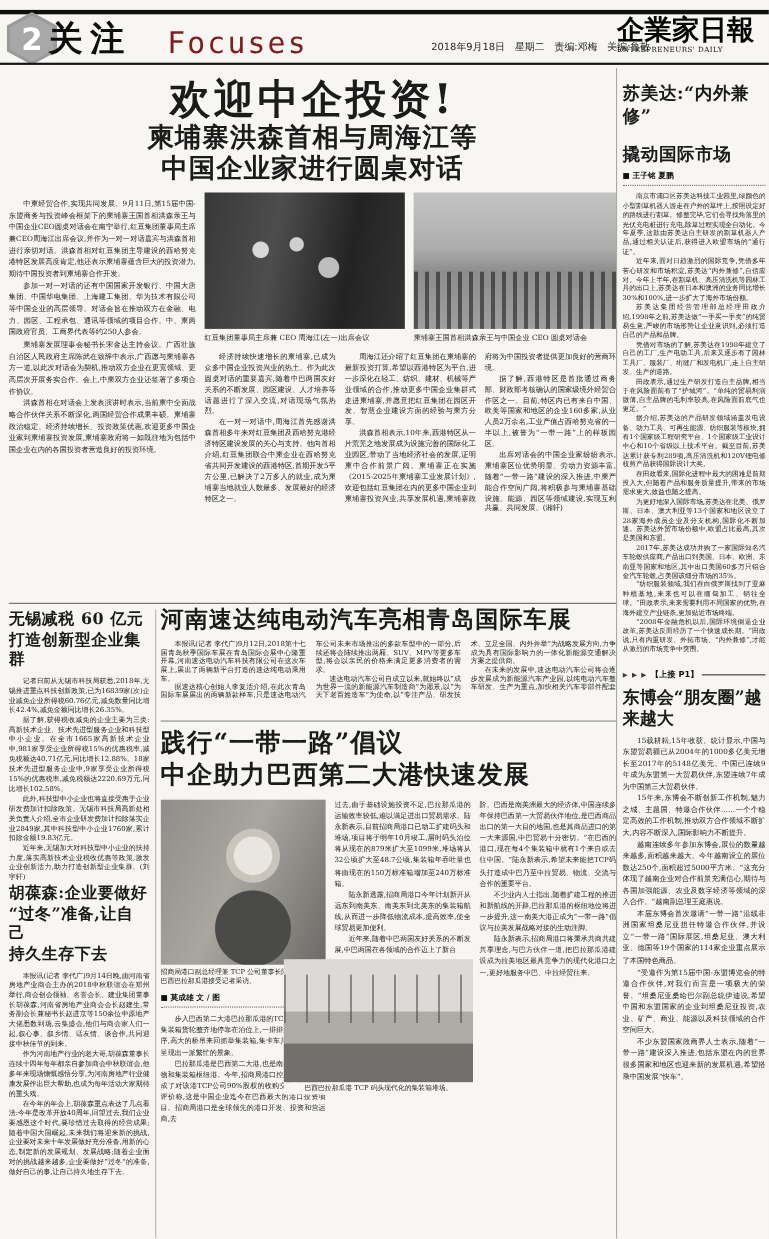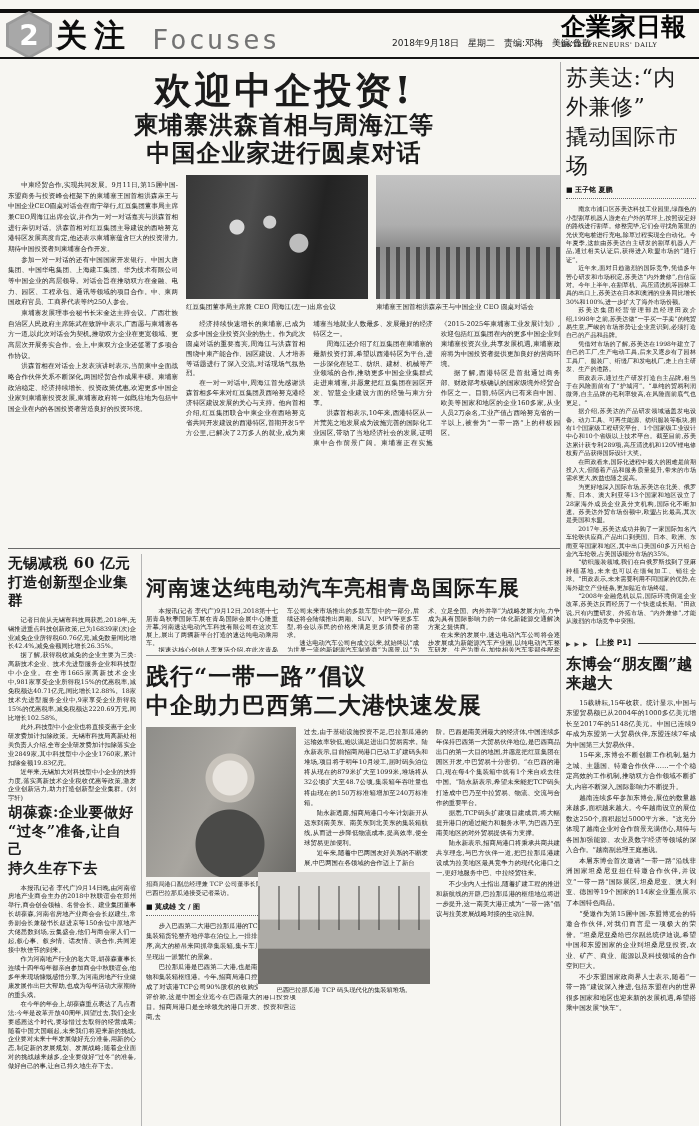--- a/index.html
+++ b/index.html
@@ -12,24 +12,24 @@
   .justify{text-align:justify;}
   
   .top-bar{left:0;top:9px;width:699px;height:4px;background:#101010;}
   .hex{left:6px;top:11px;width:46px;height:48px;background:#9a9a9a;
        clip-path:polygon(50% 0,100% 26%,100% 74%,50% 100%,0 74%,0 26%);
        display:flex;align-items:center;justify-content:center;}
   .hex-inner{width:40px;height:42px;background:#a8a8a8;
        clip-path:polygon(50% 0,100% 26%,100% 74%,50% 100%,0 74%,0 26%);
        display:flex;align-items:center;justify-content:center;
        font:900 28px "DejaVu Sans","Liberation Sans",sans-serif;color:#fff;}
-  .section-cn{left:56px;top:20px;font:900 31px/1 "DejaVu Sans","Liberation Sans",sans-serif;
+  .section-cn{left:44px;top:20px;font:900 31px/1 "DejaVu Sans","Liberation Sans",sans-serif;
        letter-spacing:7px;color:#0d0d0d;}
   .section-en{left:152px;top:26px;font:400 27px/1 "DejaVu Sans Mono","Liberation Mono",monospace;
-       color:#737373;letter-spacing:2px;}
+       color:#7f1d1d;letter-spacing:2px;}
   .date-line{left:392px;top:39px;font:400 9px/1 "DejaVu Sans","Liberation Sans",sans-serif;color:#222;}
   .masthead{right:4px;top:13px;width:134px;text-align:left;}
   .masthead-cn{font:900 25px/1.1 "DejaVu Serif","Liberation Serif",serif;letter-spacing:0px;color:#050505;}
   .masthead-en{font:400 6.5px/1.4 "DejaVu Serif",serif;letter-spacing:.4px;color:#111;}
   .header-rule{left:0;top:57px;width:699px;height:2px;background:#151515;}
   
   .main-art{left:8px;top:62px;width:552px;height:484px;}
   .main-title{text-align:center;font-size:37px;font-weight:900;letter-spacing:3px;margin-top:8px;line-height:1.1;}
   .main-sub{text-align:center;font-size:24px;font-weight:900;line-height:1.2;letter-spacing:1px;}
   .main-left{position:absolute;left:0;top:118px;width:170px;height:424px;
@@ -52,21 +52,21 @@
        column-count:3;column-gap:8px;font-size:6.6px;line-height:1.5;overflow:hidden;}
   .rule-mid{left:8px;top:548px;width:552px;height:1px;background:#6a6a6a;}
   
   .left-col{left:8px;top:554px;width:128px;height:572px;overflow:hidden;}
   .vrule-left{left:141px;top:554px;width:1px;height:572px;background:#b5b5b5;}
   .small-title{font-size:14.5px;font-weight:900;line-height:1.28;letter-spacing:.5px;}
   .left-body{margin-top:6px;font-size:6.3px;line-height:1.42;overflow:hidden;}
   .hu-title{}
   
   .suda{left:146px;top:550px;width:414px;height:102px;overflow:hidden;}
-  .suda-title{font-size:21px;font-weight:900;letter-spacing:1px;line-height:1.2;white-space:nowrap;margin-top:25px;}
+  .suda-title{font-size:21px;font-weight:900;letter-spacing:1px;line-height:1.2;white-space:nowrap;}
   .suda-body{margin-top:7px;height:60px;column-count:3;column-gap:9px;
        font-size:6.3px;line-height:1.25;overflow:hidden;}
   .rule-suda{left:146px;top:655px;width:414px;height:1px;background:#8a8a8a;}
   
   .belt{left:146px;top:661px;width:414px;height:465px;overflow:hidden;}
   .belt-title{font-size:23px;font-weight:900;line-height:1.28;letter-spacing:1px;}
   .belt-cols{display:flex;gap:8px;margin-top:7px;}
   .belt-c1{width:150px;flex:none;}
   .belt-c2{width:124px;flex:none;position:relative;}
   .belt-c3{width:124px;flex:none;}
@@ -81,21 +81,21 @@
        border-bottom:1px dotted #666;padding:4px 0 4px;margin:3px 0 5px;}
   .photo-port{position:relative;z-index:3;width:172px;margin-left:-46px;height:112px;margin-top:4px;
        background:
          repeating-linear-gradient(90deg,rgba(70,70,68,.55) 0 2px,rgba(0,0,0,0) 2px 20px) 0 14px/172px 44px no-repeat,
          linear-gradient(#dcdad6 0 42%,#adaba6 43% 68%,#72706c 69% 100%);}
   .cap-port{position:relative;z-index:3;width:172px;margin-left:-46px;background:#f7f6f2;
        font-size:6.2px;line-height:1.4;padding-top:2px;text-align:center;color:#1f1f1f;}
   
   .vrule-right{left:560px;top:62px;width:1px;height:1064px;background:#a9a9a9;}
   .right-col{left:566px;top:62px;width:130px;height:1064px;overflow:hidden;}
-  .sm-title{font-size:22px;font-weight:400;line-height:1.3;letter-spacing:.5px;margin-top:2px;}
+  .sm-title{font-size:16px;font-weight:700;line-height:1.3;letter-spacing:.5px;margin-top:13px;}
   .sm-body{margin-top:6px;height:424px;font-size:6.1px;line-height:1.38;overflow:hidden;}
   .continued{display:flex;align-items:center;gap:3px;margin-top:10px;}
   .continued .arrows{font-size:6px;color:#3a3a3a;letter-spacing:1px;}
   .continued .label{font:700 7.5px/1 "DejaVu Sans","Liberation Sans",sans-serif;color:#111;}
   .continued .line{flex:1;border-top:1px solid #333;}
   .dong-title{font-size:15.5px;font-weight:900;line-height:1.25;margin:7px 0 5px;}
   .dong-body{font-size:6.6px;line-height:1.6;overflow:hidden;}
 </style>
 </head>
 <body>
@@ -121,25 +121,26 @@
       <p>中柬经贸合作,实现共同发展。9月11日,第15届中国-东盟商务与投资峰会框架下的柬埔寨王国首相洪森亲王与中国企业CEO圆桌对话会在南宁举行,红豆集团董事局主席兼CEO周海江出席会议,并作为一对一对话嘉宾与洪森首相进行亲切对话。洪森首相对红豆集团主导建设的西哈努克港特区发展高度肯定,他还表示柬埔寨蕴含巨大的投资潜力,期待中国投资者到柬埔寨合作开发。</p>
       <p>参加一对一对话的还有中国国家开发银行、中国大唐集团、中国华电集团、上海建工集团、华为技术有限公司等中国企业的高层领导。对话会旨在推动双方在金融、电力、园区、工程承包、通讯等领域的项目合作。中、柬两国政府官员、工商界代表等约250人参会。</p>
       <p>柬埔寨发展理事会秘书长宋金达主持会议。广西壮族自治区人民政府主席陈武在致辞中表示,广西愿与柬埔寨各方一道,以此次对话会为契机,推动双方企业在更宽领域、更高层次开展务实合作。会上,中柬双方企业还签署了多项合作协议。</p>
       <p>洪森首相在对话会上发表演讲时表示,当前柬中全面战略合作伙伴关系不断深化,两国经贸合作成果丰硕。柬埔寨政治稳定、经济持续增长、投资政策优惠,欢迎更多中国企业家到柬埔寨投资发展,柬埔寨政府将一如既往地为包括中国企业在内的各国投资者营造良好的投资环境。</p>
     </div>
   <div class="photo photo-a"></div>
   <div class="photo photo-b"></div>
   <div class="caption cap-a">红豆集团董事局主席兼 CEO 周海江(左一)出席会议</div>
   <div class="caption cap-b">柬埔寨王国首相洪森亲王与中国企业 CEO 圆桌对话会</div>
   <div class="main-body justify">
-      <p>经济持续快速增长的柬埔寨,已成为众多中国企业投资兴业的热土。作为此次圆桌对话的重要嘉宾,周海江与洪森首相围绕中柬产能合作、园区建设、人才培养等话题进行了深入交流,对话现场气氛热烈。</p>
+      <p>经济持续快速增长的柬埔寨,已成为众多中国企业投资兴业的热土。作为此次圆桌对话的重要嘉宾,随着中巴两国友好关系的不断发展、园区建设、人才培养等话题进行了深入交流,对话现场气氛热烈。</p>
       <p>在一对一对话中,周海江首先感谢洪森首相多年来对红豆集团及西哈努克港经济特区建设发展的关心与支持。他向首相介绍,红豆集团联合中柬企业在西哈努克省共同开发建设的西港特区,首期开发5平方公里,已解决了2万多人的就业,成为柬埔寨当地就业人数最多、发展最好的经济特区之一。</p>
       <p>周海江还介绍了红豆集团在柬埔寨的最新投资打算,希望以西港特区为平台,进一步深化在轻工、纺织、建材、机械等产业领域的合作,推动更多中国企业集群式走进柬埔寨,并愿意把红豆集团在园区开发、智慧企业建设方面的经验与柬方分享。</p>
       <p>洪森首相表示,10年来,西港特区从一片荒芜之地发展成为设施完善的国际化工业园区,带动了当地经济社会的发展,证明柬中合作前景广阔。柬埔寨正在实施《2015-2025年柬埔寨工业发展计划》,欢迎包括红豆集团在内的更多中国企业到柬埔寨投资兴业,共享发展机遇,柬埔寨政府将为中国投资者提供更加良好的营商环境。</p>
       <p>据了解,西港特区是首批通过商务部、财政部考核确认的国家级境外经贸合作区之一。目前,特区内已有来自中国、欧美等国家和地区的企业160多家,从业人员2万余名,工业产值占西哈努克省的一半以上,被誉为“一带一路”上的样板园区。</p>
+      <p>出席对话会的中国企业家纷纷表示,柬埔寨区位优势明显、劳动力资源丰富,随着“一带一路”建设的深入推进,中柬产能合作空间广阔,将积极参与柬埔寨基础设施、能源、园区等领域建设,实现互利共赢、共同发展。(湘轩)</p>
     </div>
 </div>
 <div class="abs rule-mid"></div>
 
 <div class="abs left-col">
   <div class="small-title">无锡减税 60 亿元</div>
   <div class="small-title">打造创新型企业集群</div>
   <div class="left-body justify">
       <p>记者日前从无锡市科技局获悉,2018年,无锡推进重点科技创新政策,已为16839家(次)企业减免企业所得税60.76亿元,减免数量同比增长42.4%,减免金额同比增长26.35%。</p>
       <p>据了解,获得税收减免的企业主要为三类:高新技术企业、技术先进型服务企业和科技型中小企业。在全市1665家高新技术企业中,981家享受企业所得税15%的优惠税率,减免税额达40.71亿元,同比增长12.88%。18家技术先进型服务企业中,9家享受企业所得税15%的优惠税率,减免税额达2220.69万元,同比增长102.58%。</p>
@@ -185,24 +186,23 @@
       <div class="belt-text justify cont">
           <p>过去,由于基础设施投资不足,巴拉那瓜港的运输效率较低,难以满足进出口贸易需求。陆永新表示,目前招商局港口已动工扩建码头和堆场,项目将于明年10月竣工,届时码头泊位将从现在的879米扩大至1099米,堆场将从32公顷扩大至48.7公顷,集装箱年吞吐量也将由现在的150万标准箱增加至240万标准箱。</p>
           <p>陆永新透露,招商局港口今年计划新开从远东到南美东、南美东到北美东的集装箱航线,从而进一步降低物流成本,提高效率,使全球贸易更加便利。</p>
           <p>近年来,随着中巴两国友好关系的不断发展,中巴两国在各领域的合作迈上了新台</p>
         </div>
       <div class="photo photo-port"></div>
       <div class="cap-port">巴西巴拉那瓜港 TCP 码头现代化的集装箱堆场。</div>
     </div>
     <div class="belt-c3">
       <div class="belt-text justify cont">
-          <p>阶。巴西是南美洲最大的经济体,中国连续多年保持巴西第一大贸易伙伴地位,是巴西商品出口的第一大目的地国,并愿意把红豆集团在园区开发,中巴贸易十分密切。“在巴西的港口,现在每4个集装箱中就有1个来自或去往中国。”陆永新表示,希望未来能把TCP码头打造成中巴乃至中拉贸易、物流、交流与合作的重要平台。</p>
-          <p>据悉,TCP码头扩建项目建成后,将大幅提升港口的通过能力和服务水平,为巴西乃至南美地区的对外贸易提供有力支撑。</p>
+          <p>阶。巴西是南美洲最大的经济体,中国连续多年保持巴西第一大贸易伙伴地位,是巴西商品出口的第一大目的地国,也是其商品进口的第一大来源国,中巴贸易十分密切。“在巴西的港口,现在每4个集装箱中就有1个来自或去往中国。”陆永新表示,希望未来能把TCP码头打造成中巴乃至中拉贸易、物流、交流与合作的重要平台。</p>
+          <p>不少业内人士指出,随着扩建工程的推进和新航线的开辟,巴拉那瓜港的枢纽地位将进一步提升,这一南美大港正成为“一带一路”倡议与拉美发展战略对接的生动注脚。</p>
           <p>陆永新表示,招商局港口将秉承共商共建共享理念,与巴方伙伴一道,把巴拉那瓜港建设成为拉美地区最具竞争力的现代化港口之一,更好地服务中巴、中拉经贸往来。</p>
-          <p>不少业内人士指出,随着扩建工程的推进和新航线的开辟,巴拉那瓜港的枢纽地位将进一步提升,这一南美大港正成为“一带一路”倡议与拉美发展战略对接的生动注脚。</p>
         </div>
     </div>
   </div>
 </div>
 
 <div class="abs vrule-right"></div>
 <div class="abs right-col">
   <div class="sm-title">苏美达:“内外兼修”</div>
   <div class="sm-title">撬动国际市场</div>
   <div class="byline">■ 王子铭 夏鹏</div>

